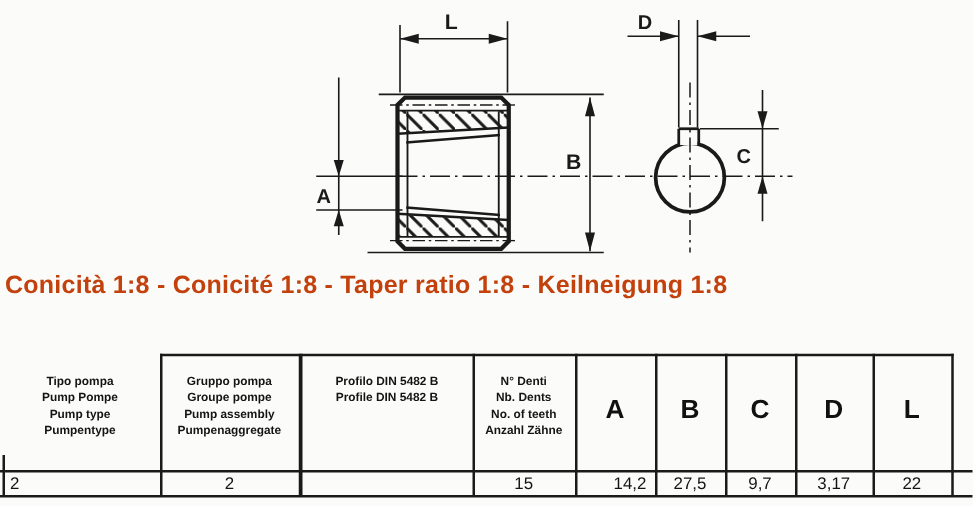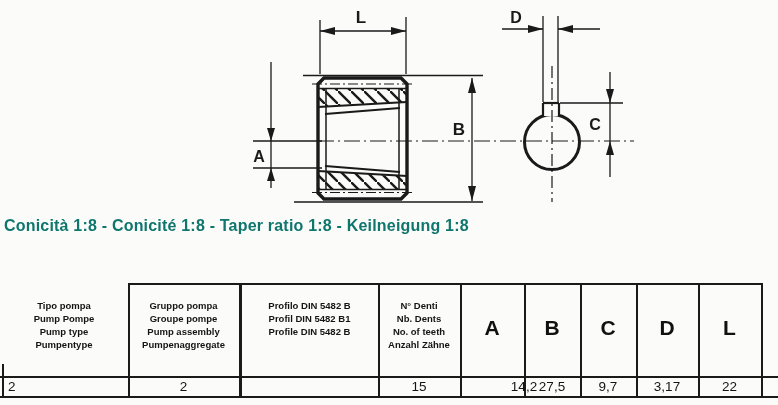--- a/index.html
+++ b/index.html
@@ -5,21 +5,21 @@
   html,body{margin:0;padding:0;}
   body{
     width:778px;height:405px;position:relative;overflow:hidden;
     background:#fbfbf9;
     font-family:"Liberation Sans","DejaVu Sans",sans-serif;
     color:#161616;
   }
   #drawing{position:absolute;top:0;left:0;}
   #caption{
     position:absolute;top:217px;left:4px;width:600px;
-    font-size:16px;font-weight:bold;letter-spacing:.2px;color:#0f766e;
+    font-size:20px;font-weight:bold;letter-spacing:.2px;color:#c2410c;
     white-space:nowrap;
   }
   #spec-table{position:absolute;top:283px;left:0;width:778px;height:122px;border-radius:14px;}
   .hline,.vline{position:absolute;background:#1a1a1a;}
   .hline{height:2px;}
   .vline{width:2px;}
   .hcell{
     position:absolute;top:16px;text-align:center;
     font-size:9.5px;font-weight:bold;line-height:13px;color:#141414;
   }
@@ -152,37 +152,36 @@
     <div>Pumpentype</div>
   </div>
   <div class="hcell" style="left:128px;width:111px;">
     <div>Gruppo pompa</div>
     <div>Groupe pompe</div>
     <div>Pump assembly</div>
     <div>Pumpenaggregate</div>
   </div>
   <div class="hcell" style="left:241px;width:137px;">
     <div>Profilo DIN 5482 B</div>
-    <div>Profil DIN 5482 B1</div>
     <div>Profile DIN 5482 B</div>
   </div>
   <div class="hcell" style="left:378px;width:82px;">
     <div>N° Denti</div>
     <div>Nb. Dents</div>
     <div>No. of teeth</div>
     <div>Anzahl Zähne</div>
   </div>
 
   <div class="letter" style="left:460px;width:64px;">A</div>
   <div class="letter" style="left:524px;width:56px;">B</div>
   <div class="letter" style="left:580px;width:56px;">C</div>
   <div class="letter" style="left:636px;width:62px;">D</div>
   <div class="letter" style="left:698px;width:63px;">L</div>
 
   <div class="dcell left" style="left:2px;width:126px;">2</div>
   <div class="dcell" style="left:128px;width:111px;">2</div>
   <div class="dcell" style="left:378px;width:82px;">15</div>
-  <div class="dcell" style="left:460px;width:88px;margin-left:20px;">14,2</div>
+  <div class="dcell" style="left:460px;width:88px;">14,2</div>
   <div class="dcell" style="left:524px;width:56px;">27,5</div>
   <div class="dcell" style="left:580px;width:56px;">9,7</div>
   <div class="dcell" style="left:636px;width:62px;">3,17</div>
   <div class="dcell" style="left:698px;width:63px;">22</div>
 </div>
 
 </body></html>

